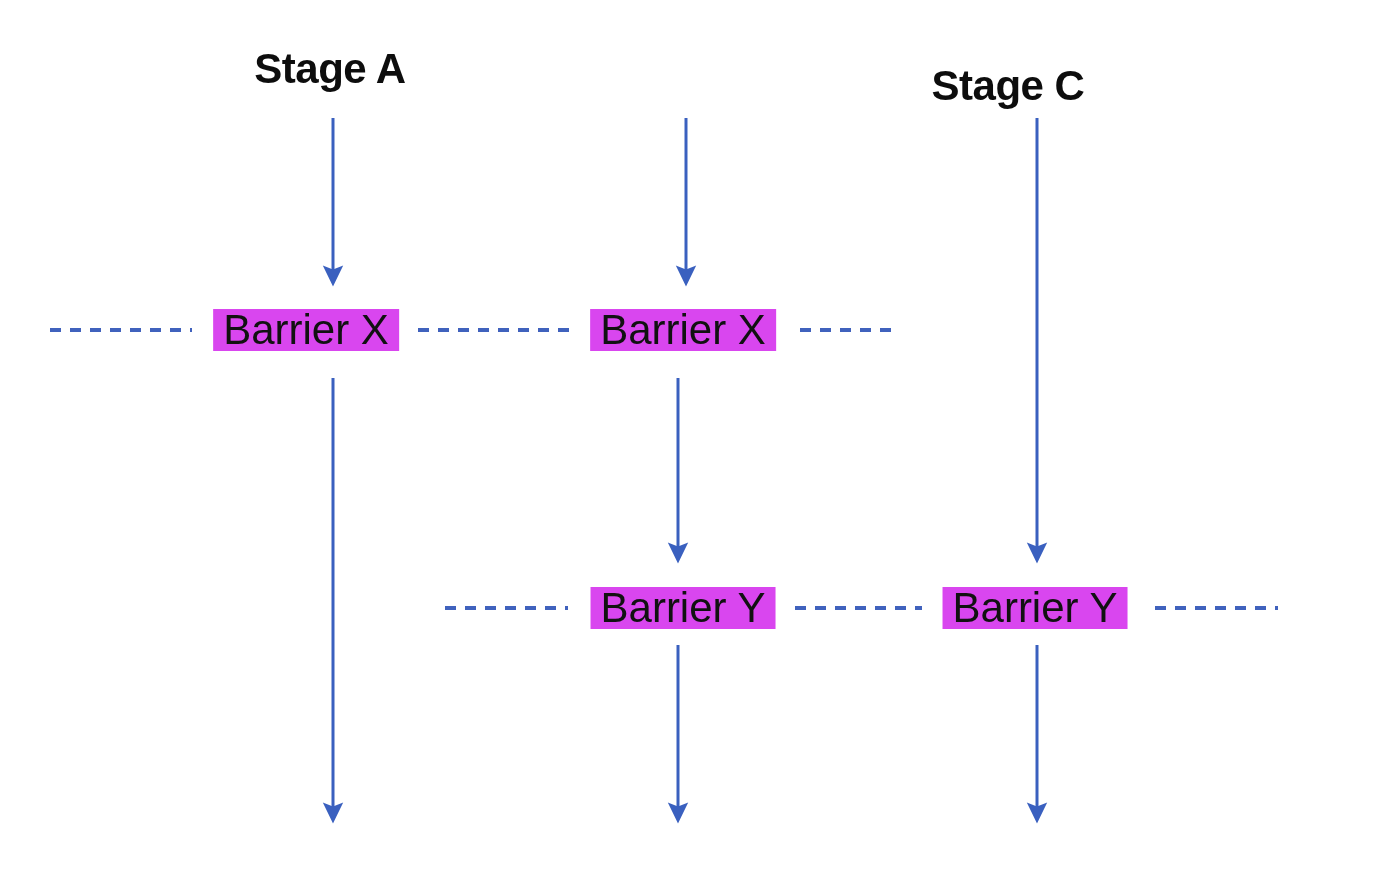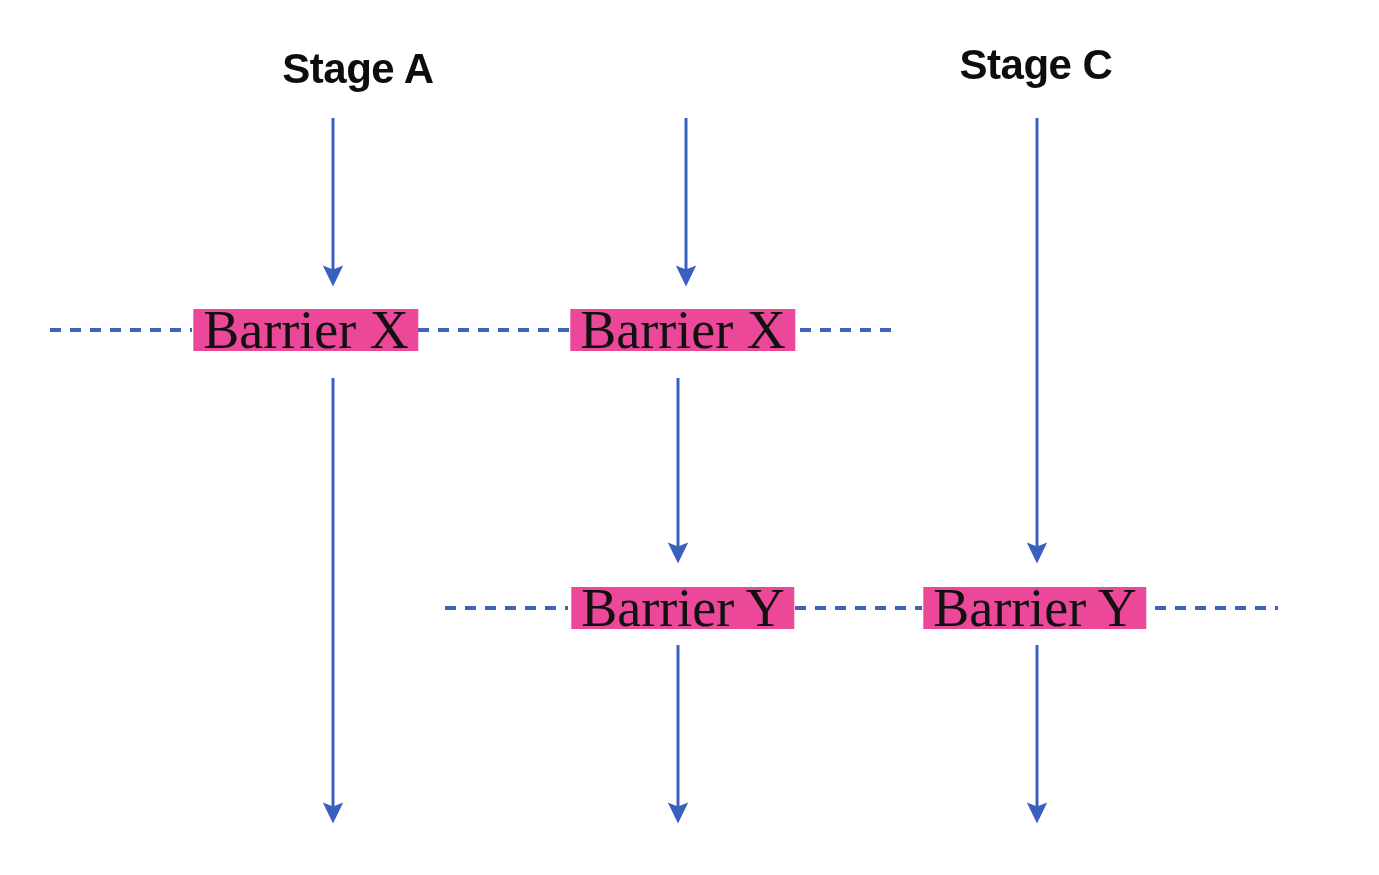--- a/index.html
+++ b/index.html
@@ -13,47 +13,45 @@
 
   .stage-label{
     position:absolute;
     font-weight:bold;
     font-size:42px;
     line-height:42px;
     color:#0d0d0d;
     white-space:nowrap;
     transform:translateX(-50%);
     letter-spacing:-0.5px;
-    margin-left:28px;
   }
 
   .barrier-label{
     position:absolute;
     font-weight:400;
-    font-size:54px;
+    font-size:42px;
     line-height:42px;
     color:#111111;
     white-space:nowrap;
     transform:translate(-50%,-50%);
-    background:#ec4899;
+    background:#d946ef;
     padding:0 10px;
     z-index:3;
-    font-family:Liberation Serif, serif;
   }
 
   .arrow{position:absolute;z-index:1;}
   svg{display:block;overflow:visible;}
 </style>
 </head>
 <body>
 
 <div id="canvas">
 
   <div class="stage-label" style="left:330px;top:48px;">Stage A</div>
-  <div class="stage-label" style="left:1008px;top:44px;">Stage C</div>
+  <div class="stage-label" style="left:1008px;top:65px;">Stage C</div>
 
   <div class="arrow" style="left:0;top:0;width:1379px;height:875px;">
     <svg width="1379" height="875" viewBox="0 0 1379 875">
       <defs>
         <marker id="head" markerWidth="8" markerHeight="8" refX="3.2" refY="4" orient="auto" markerUnits="strokeWidth">
           <path d="M0,0.6 L7,4 L0,7.4 L1.4,4 Z" fill="#3a60bf"></path>
         </marker>
       </defs>
 
       <g stroke="#3a60bf" stroke-width="3" fill="none" marker-end="url(#head)">

